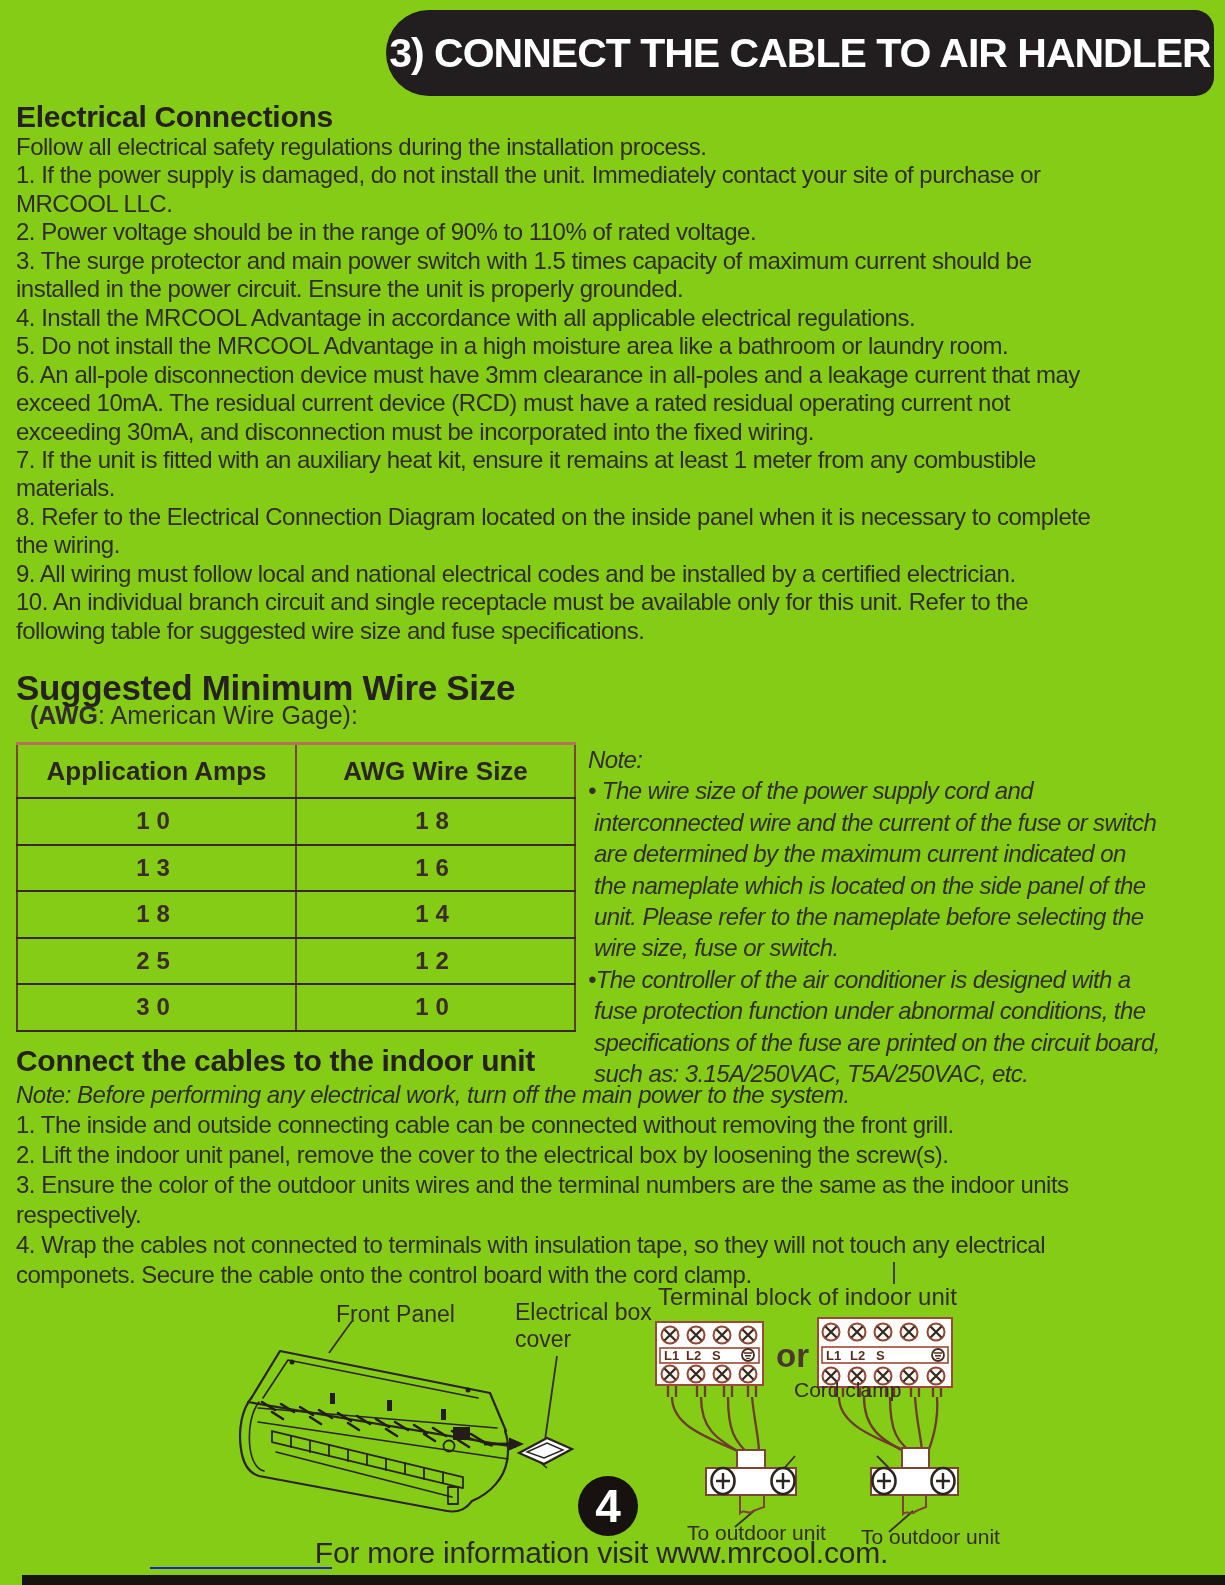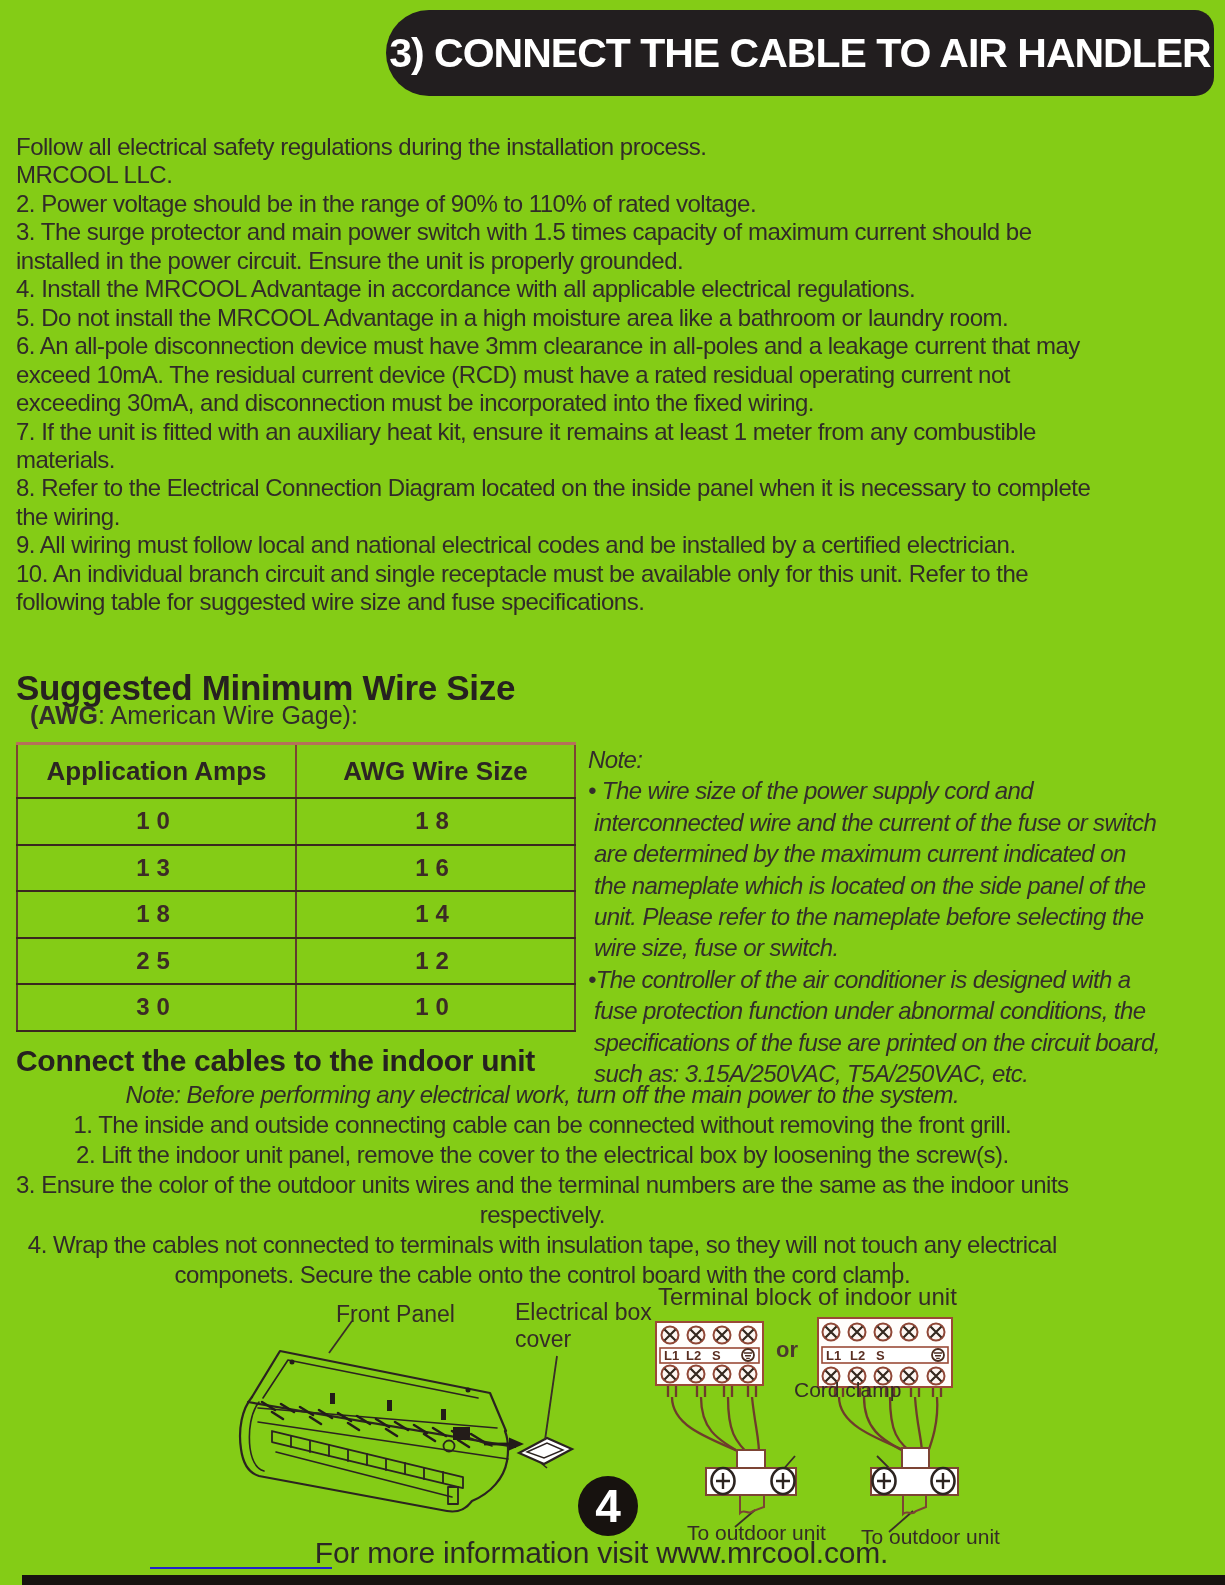--- a/index.html
+++ b/index.html
@@ -22,42 +22,42 @@
   #h-electrical { left:16px; top:100px; font-size:30px; }
   #h-wire { left:16px; top:668px; font-size:35px; }
   #h-connect { left:16px; top:1044px; font-size:30px; }
   #awg-line { position:absolute; left:30px; top:701px; font-size:25px; white-space:pre; color:#332d2b; }
   #awg-line .b { font-weight:700; }
   
   .textblock { position:absolute; }
   .line { white-space:pre; }
   #body-block { left:16px; top:133px; font-size:24px; letter-spacing:-0.5px; line-height:28.45px; color:#312b29; }
   #note-block { left:588px; top:732px; font-size:24px; font-style:italic; letter-spacing:-0.6px; line-height:31.4px; color:#332d2b;margin-top:12px; }
-  #connect-block { left:16px; top:1080px; font-size:24px; letter-spacing:-0.5px; line-height:30px; color:#312b29;text-align:center; }
+  #connect-block { left:16px; top:1080px; font-size:24px; letter-spacing:-0.5px; line-height:30px; color:#312b29; }
   #connect-note { font-style:italic; }
   
   table.wire {
     position:absolute; left:16px; top:742px; border-collapse:collapse; table-layout:fixed;
     border:2px solid #3a281f; border-top:3px solid #b5715a;
   }
   table.wire th, table.wire td { border:2px solid #3a281f; text-align:center; padding:0; }
   table.wire th {
     width:277px; height:52px; font-size:26px; font-weight:700; color:#2c2523;
     border-top:3px solid #b5715a; border-left-color:#7c4434; border-right-color:#7c4434;
   }
   table.wire td {
     height:44.5px; font-size:24px; font-weight:600; letter-spacing:7px; color:#3c2b26;
     border-left-color:#5f3c2e; border-right-color:#5f3c2e;
   }
   
   .dlabel { position:absolute; white-space:pre; color:#352c27; }
   #lbl-front-panel { left:336px; top:1301px; font-size:23px; }
   #lbl-ebox { left:515px; top:1299px; font-size:23px; line-height:27px; }
   #lbl-terminal { left:658px; top:1283px; font-size:24px; }
-  #lbl-or { left:776px; top:1337px; font-size:22px; font-weight:600; color:#4a382f;text-align:center; }
+  #lbl-or { left:776px; top:1337px; font-size:33px; font-weight:600; color:#4a382f;text-align:center; }
   #lbl-cordclamp { left:794px; top:1378px; font-size:21px; }
   #lbl-outdoor-left { left:687px; top:1521px; font-size:21px; font-weight:500; }
   #lbl-outdoor-right { left:861px; top:1525px; font-size:21px; font-weight:500; }
   
   .pagenum {
     position:absolute; left:578px; top:1476px; width:60px; height:60px;
     background:#17120f; border-radius:50%; color:#fff;
     display:flex; align-items:center; justify-content:center;
     font-size:46px; font-weight:800;
   }
@@ -72,22 +72,24 @@
 </style>
 </head>
 <body>
 
 <div class="page">
 
   <div class="banner">
     <span class="banner-text">3) CONNECT THE CABLE TO AIR HANDLER</span>
   </div>
 
+  <h2 class="sec-heading" id="h-electrical">Electrical Connections</h2>
   <div class="textblock" id="body-block">
     <div class="line">Follow all electrical safety regulations during the installation process.</div>
+    <div class="line">1. If the power supply is damaged, do not install the unit. Immediately contact your site of purchase or</div>
     <div class="line">MRCOOL LLC.</div>
     <div class="line">2. Power voltage should be in the range of 90% to 110% of rated voltage.</div>
     <div class="line">3. The surge protector and main power switch with 1.5 times capacity of maximum current should be</div>
     <div class="line">installed in the power circuit. Ensure the unit is properly grounded.</div>
     <div class="line">4. Install the MRCOOL Advantage in accordance with all applicable electrical regulations.</div>
     <div class="line">5. Do not install the MRCOOL Advantage in a high moisture area like a bathroom or laundry room.</div>
     <div class="line">6. An all-pole disconnection device must have 3mm clearance in all-poles and a leakage current that may</div>
     <div class="line">exceed 10mA. The residual current device (RCD) must have a rated residual operating current not</div>
     <div class="line">exceeding 30mA, and disconnection must be incorporated into the fixed wiring.</div>
     <div class="line">7. If the unit is fitted with an auxiliary heat kit, ensure it remains at least 1 meter from any combustible</div>

